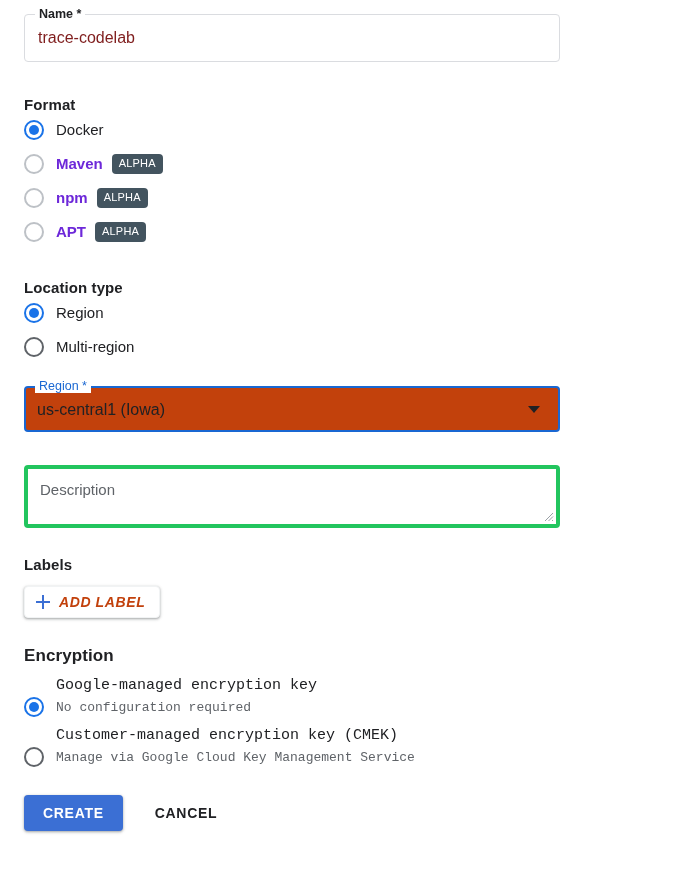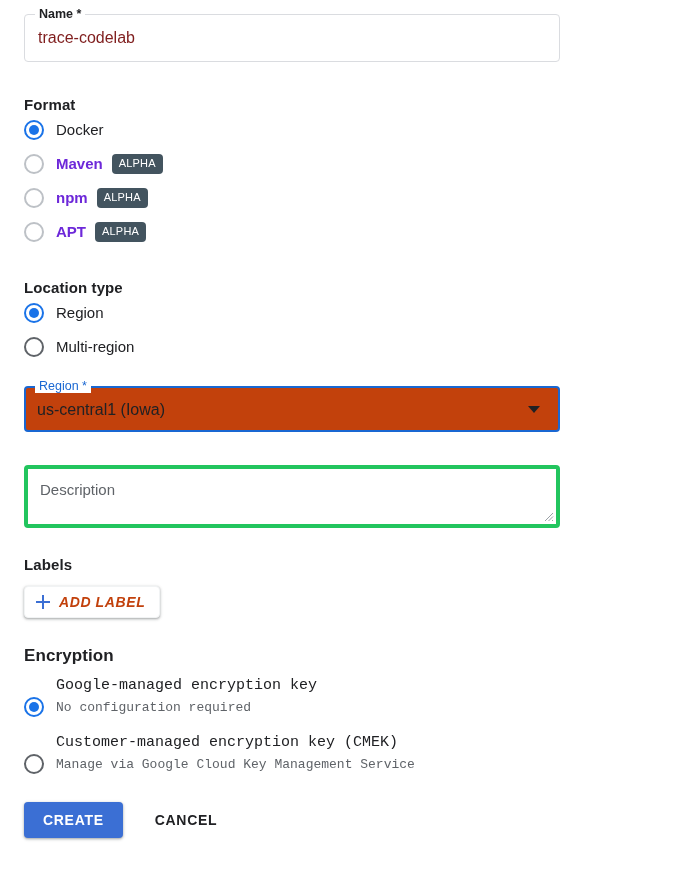--- a/index.html
+++ b/index.html
@@ -346,21 +346,21 @@
     <div class="section-title encrypt">Encryption</div>
 
     <div class="radio-row tall" style="margin-top:10px;">
       <span class="radio checked" style="margin-top:1px;"></span>
       <span class="radio-stack">
         <span class="radio-label">Google-managed encryption key</span>
         <span class="radio-caption">No configuration required</span>
       </span>
     </div>
 
-    <div class="radio-row tall" style="margin-top:16px;">
+    <div class="radio-row tall" style="margin-top:9px;">
       <span class="radio" style="margin-top:1px;"></span>
       <span class="radio-stack">
         <span class="radio-label">Customer-managed encryption key (CMEK)</span>
         <span class="radio-caption">Manage via Google Cloud Key Management Service</span>
       </span>
     </div>
 
     
     <div class="actions">
       <button class="create-btn">CREATE</button>

